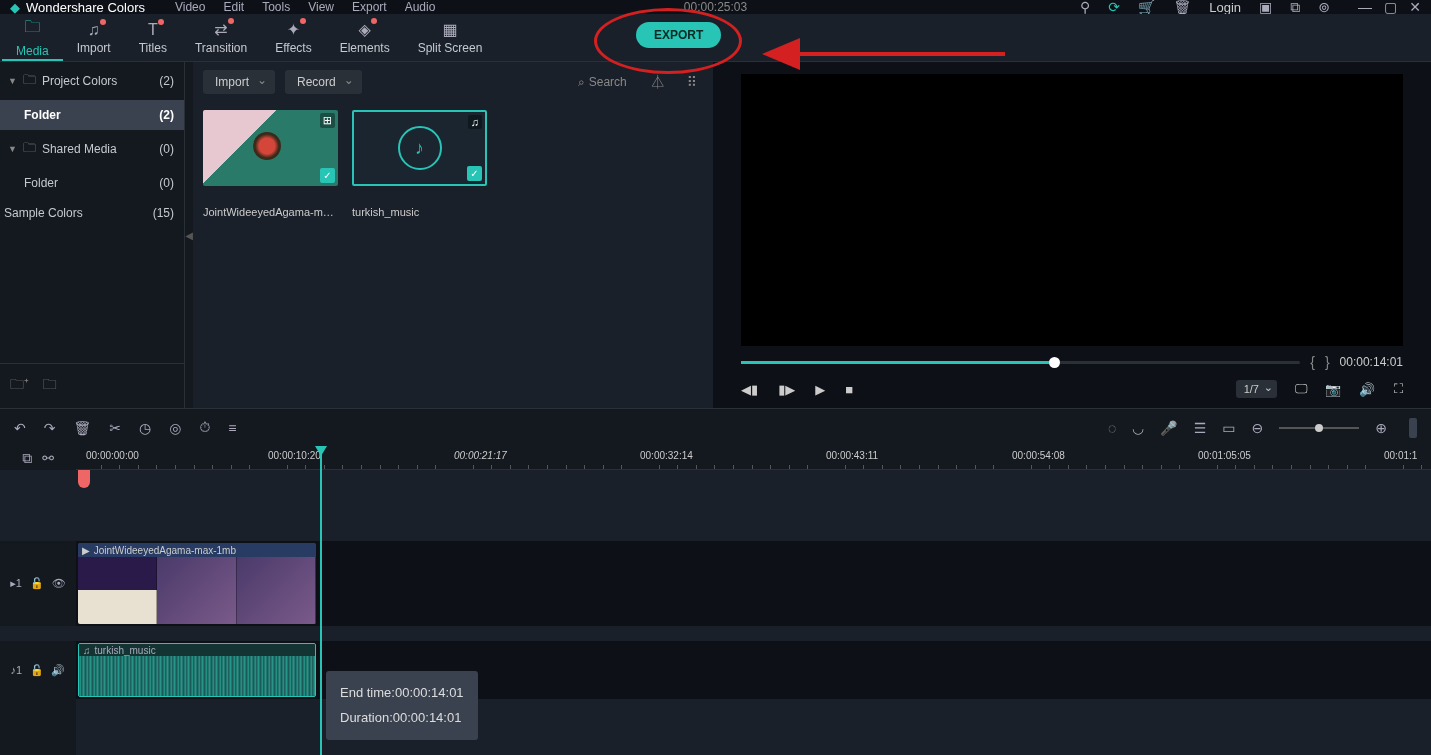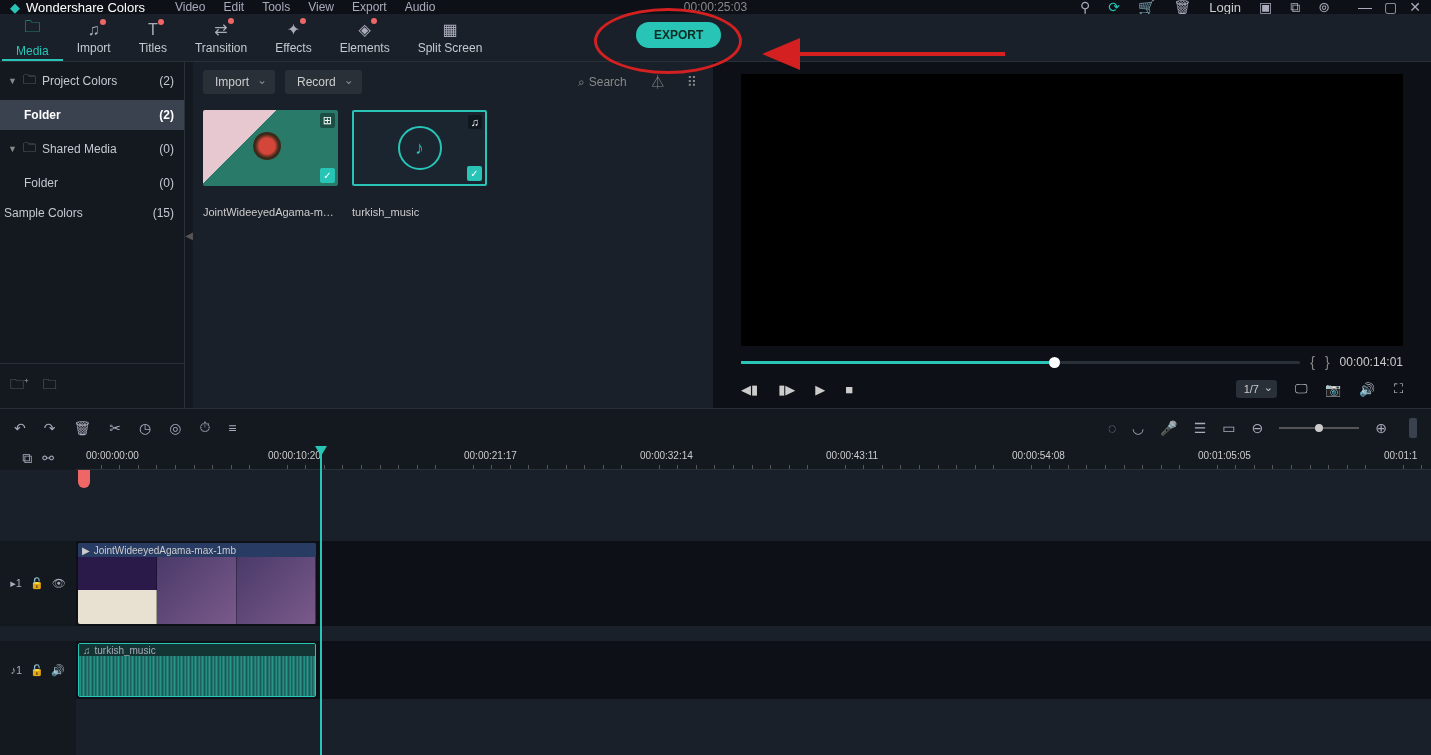--- a/index.html
+++ b/index.html
@@ -334,21 +334,21 @@
       <span class="ruler-tick" style="left: 192px;">00:00:10:20</span>
       <span class="ruler-minor" style="left: 210.6px;"></span>
       <span class="ruler-minor" style="left: 229.2px;"></span>
       <span class="ruler-minor" style="left: 247.8px;"></span>
       <span class="ruler-minor" style="left: 266.4px;"></span>
       <span class="ruler-minor" style="left: 285px;"></span>
       <span class="ruler-minor" style="left: 303.6px;"></span>
       <span class="ruler-minor" style="left: 322.2px;"></span>
       <span class="ruler-minor" style="left: 340.8px;"></span>
       <span class="ruler-minor" style="left: 359.4px;"></span>
-      <span class="ruler-tick" style="left: 388px;">00:00:21:17</span>
+      <span class="ruler-tick" style="left: 378px; font-style: italic;">00:00:21:17</span>
       <span class="ruler-minor" style="left: 396.6px;"></span>
       <span class="ruler-minor" style="left: 415.2px;"></span>
       <span class="ruler-minor" style="left: 433.8px;"></span>
       <span class="ruler-minor" style="left: 452.4px;"></span>
       <span class="ruler-minor" style="left: 471px;"></span>
       <span class="ruler-minor" style="left: 489.6px;"></span>
       <span class="ruler-minor" style="left: 508.2px;"></span>
       <span class="ruler-minor" style="left: 526.8px;"></span>
       <span class="ruler-minor" style="left: 545.4px;"></span>
       <span class="ruler-tick" style="left: 564px;">00:00:32:14</span>
@@ -434,20 +434,24 @@
         <div class="wave"></div>
       </div>
     </div>
   </div>
 
   <div class="track-row extra-track">
     <div class="track-head"></div>
     <div class="track-body"></div>
   </div>
 
+  <div class="tooltip">
+    <div><span>End time:</span><span>00:00:14:01</span></div>
+    <div><span>Duration:</span><span>00:00:14:01</span></div>
+  </div>
 </div>
 
 <div class="anno-ellipse"></div>
 <div class="anno-arrow">
   <svg width="250" height="48">
       <path d="M245 22 L40 22 L40 8 L2 24 L40 40 L40 26 L245 26 Z" fill="#d42020"></path>
     </svg>
 </div>
 
 </body></html>

